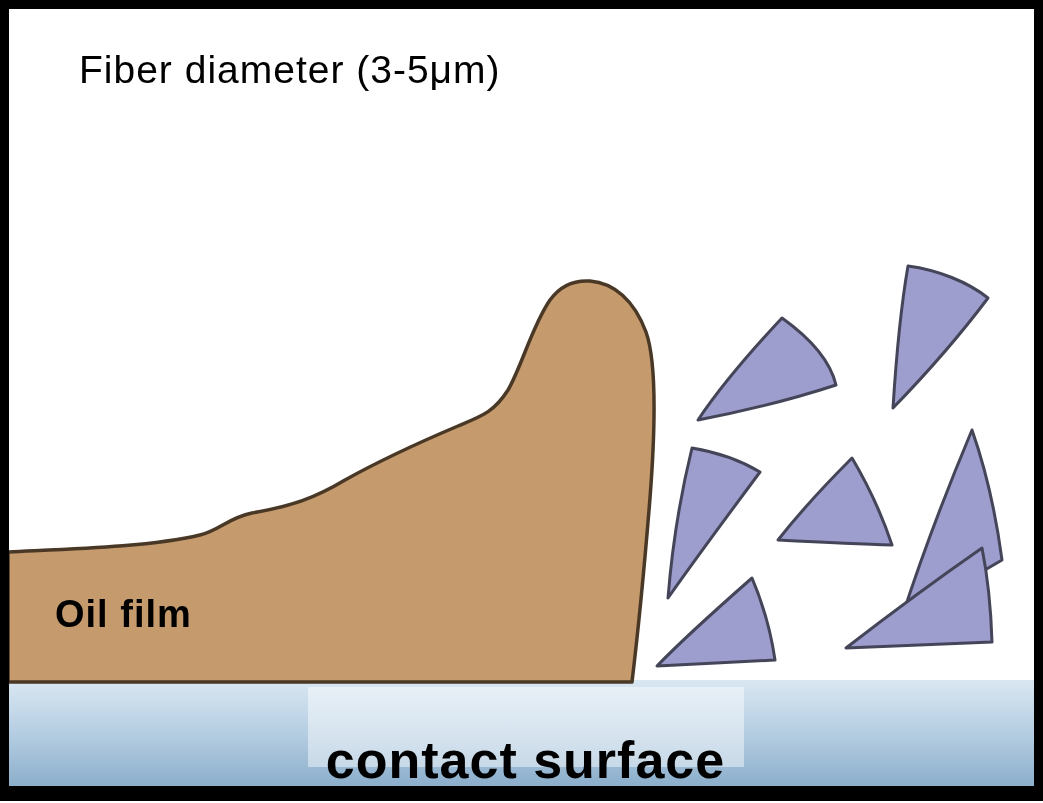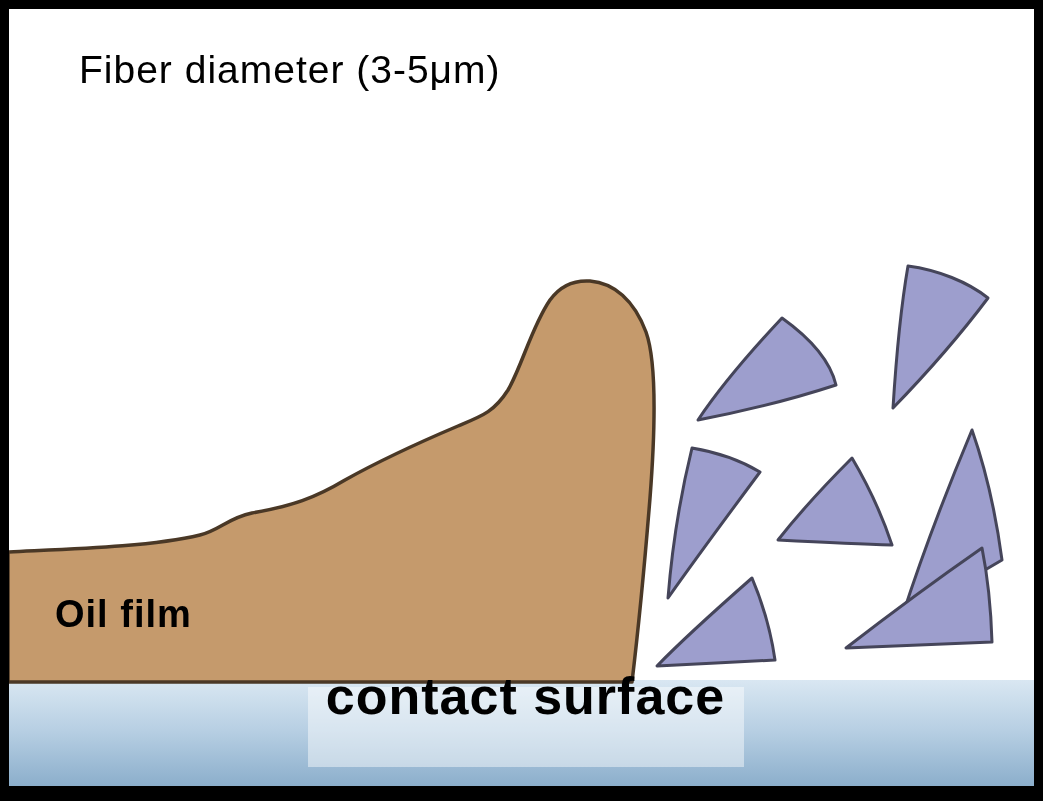--- a/index.html
+++ b/index.html
@@ -52,21 +52,21 @@
   .label-oil {
     left: 46px;
     top: 586px;
     font-size: 38px;
     font-weight: bold;
     letter-spacing: 1px;
   }
   .label-contact {
     left: 0;
     right: 0;
-    top: 661px;
+    top: 725px;
     text-align: center;
     font-size: 52px;
     font-weight: bold;
     letter-spacing: 1px;
     padding-left: 8px;
   }
 </style>
 </head>
 <body>
 

